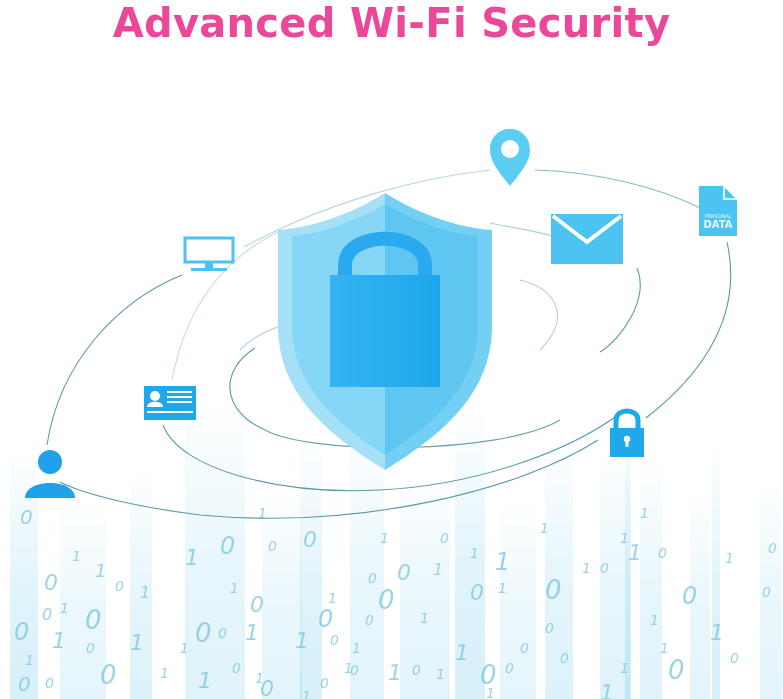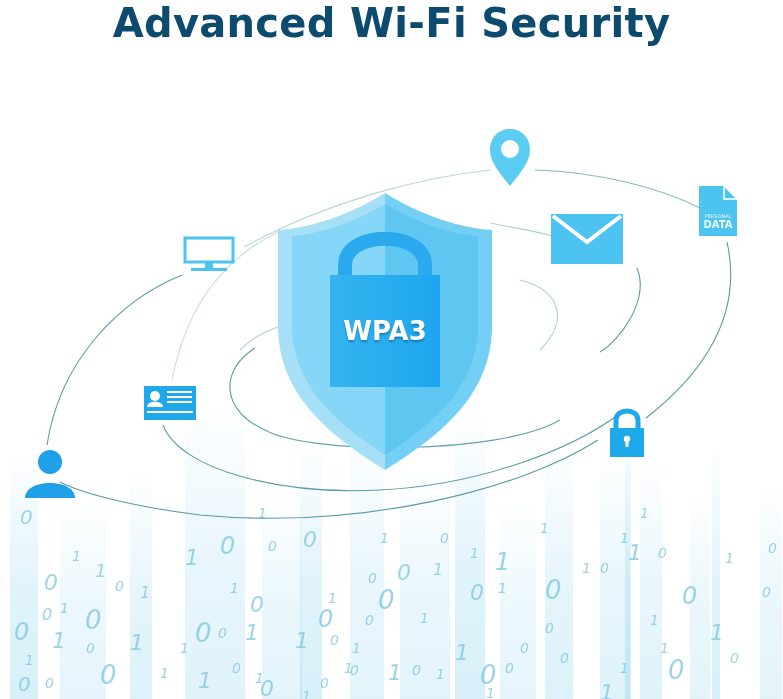--- a/index.html
+++ b/index.html
@@ -4,21 +4,21 @@
 <style>
   html, body { margin: 0; padding: 0; }
   body {
     width: 783px; height: 699px; overflow: hidden; position: relative;
     background: #ffffff;
     font-family: "Liberation Sans", "DejaVu Sans", sans-serif;
   }
   .title {
     position: absolute; left: 0; top: 0; width: 783px; text-align: center;
     font-family: "DejaVu Sans", sans-serif;
-    font-size: 40px; line-height: 46px; color: #0c4a6e; letter-spacing: 0.3px;
+    font-size: 40px; line-height: 46px; color: #ec4899; letter-spacing: 0.3px;
     margin-top: 0;
   }
   .stage { position: absolute; left: 0; top: 0; width: 783px; height: 699px; }
   .columns { position: absolute; left: 0; top: 380px; width: 783px; height: 319px; overflow: hidden; }
   .col {
     position: absolute; bottom: 0;
     background: linear-gradient(to bottom, rgba(180,228,245,0) 0%, rgba(160,220,242,0.45) 55%, rgba(150,215,240,0.55) 100%);
   }
   .digits { position: absolute; left: 0; top: 0; width: 783px; height: 699px; }
   .digit {
@@ -177,21 +177,20 @@
     <path d="M 385 193 C 350 215, 310 228, 278 230 L 278 330 C 280 390, 320 430, 385 470 Z" fill="#a6e0f7"></path>
     <path d="M 385 193 C 420 215, 460 228, 492 230 L 492 330 C 490 390, 450 430, 385 470 Z" fill="#74cff4"></path>
 
     <path d="M 385 204 C 355 222, 320 234, 292 236 L 292 330 C 294 382, 330 420, 385 455 Z" fill="#86d6f7"></path>
     <path d="M 385 204 C 415 222, 450 234, 478 236 L 478 330 C 476 382, 440 420, 385 455 Z" fill="#5fc6f2"></path>
 
     <path d="M 345 275 L 345 265 C 345 230, 425 230, 425 265 L 425 275" fill="none" stroke="#2aa9ef" stroke-width="14"></path>
 
     <rect x="330" y="275" width="110" height="112" fill="url(#lockgrad)"></rect>
   </svg>
-  <div class="wpa-label" style="left:340px;top:316px;width:90px;text-align:center">WPA3</div>
 
   <svg width="46" height="62" viewBox="0 0 46 62" style="position:absolute;left:487px;top:126px">
     <path d="M 23 60 C 12 46, 3 36, 3 24 C 3 11, 12 3, 23 3 C 34 3, 43 11, 43 24 C 43 36, 34 46, 23 60 Z" fill="#5ccdf2"></path>
     <circle cx="23" cy="23" r="9" fill="#ffffff"></circle>
   </svg>
 
   <svg width="40" height="52" viewBox="0 0 40 52" style="position:absolute;left:698px;top:185px">
     <path d="M 1 1 L 25 1 L 39 15 L 39 51 L 1 51 Z" fill="#4cc3f0"></path>
     <path d="M 25 1 L 25 15 L 39 15" fill="#ffffff" opacity="0.8"></path>
     <path d="M 27 3 L 37 13 L 27 13 Z" fill="#4cc3f0"></path>

